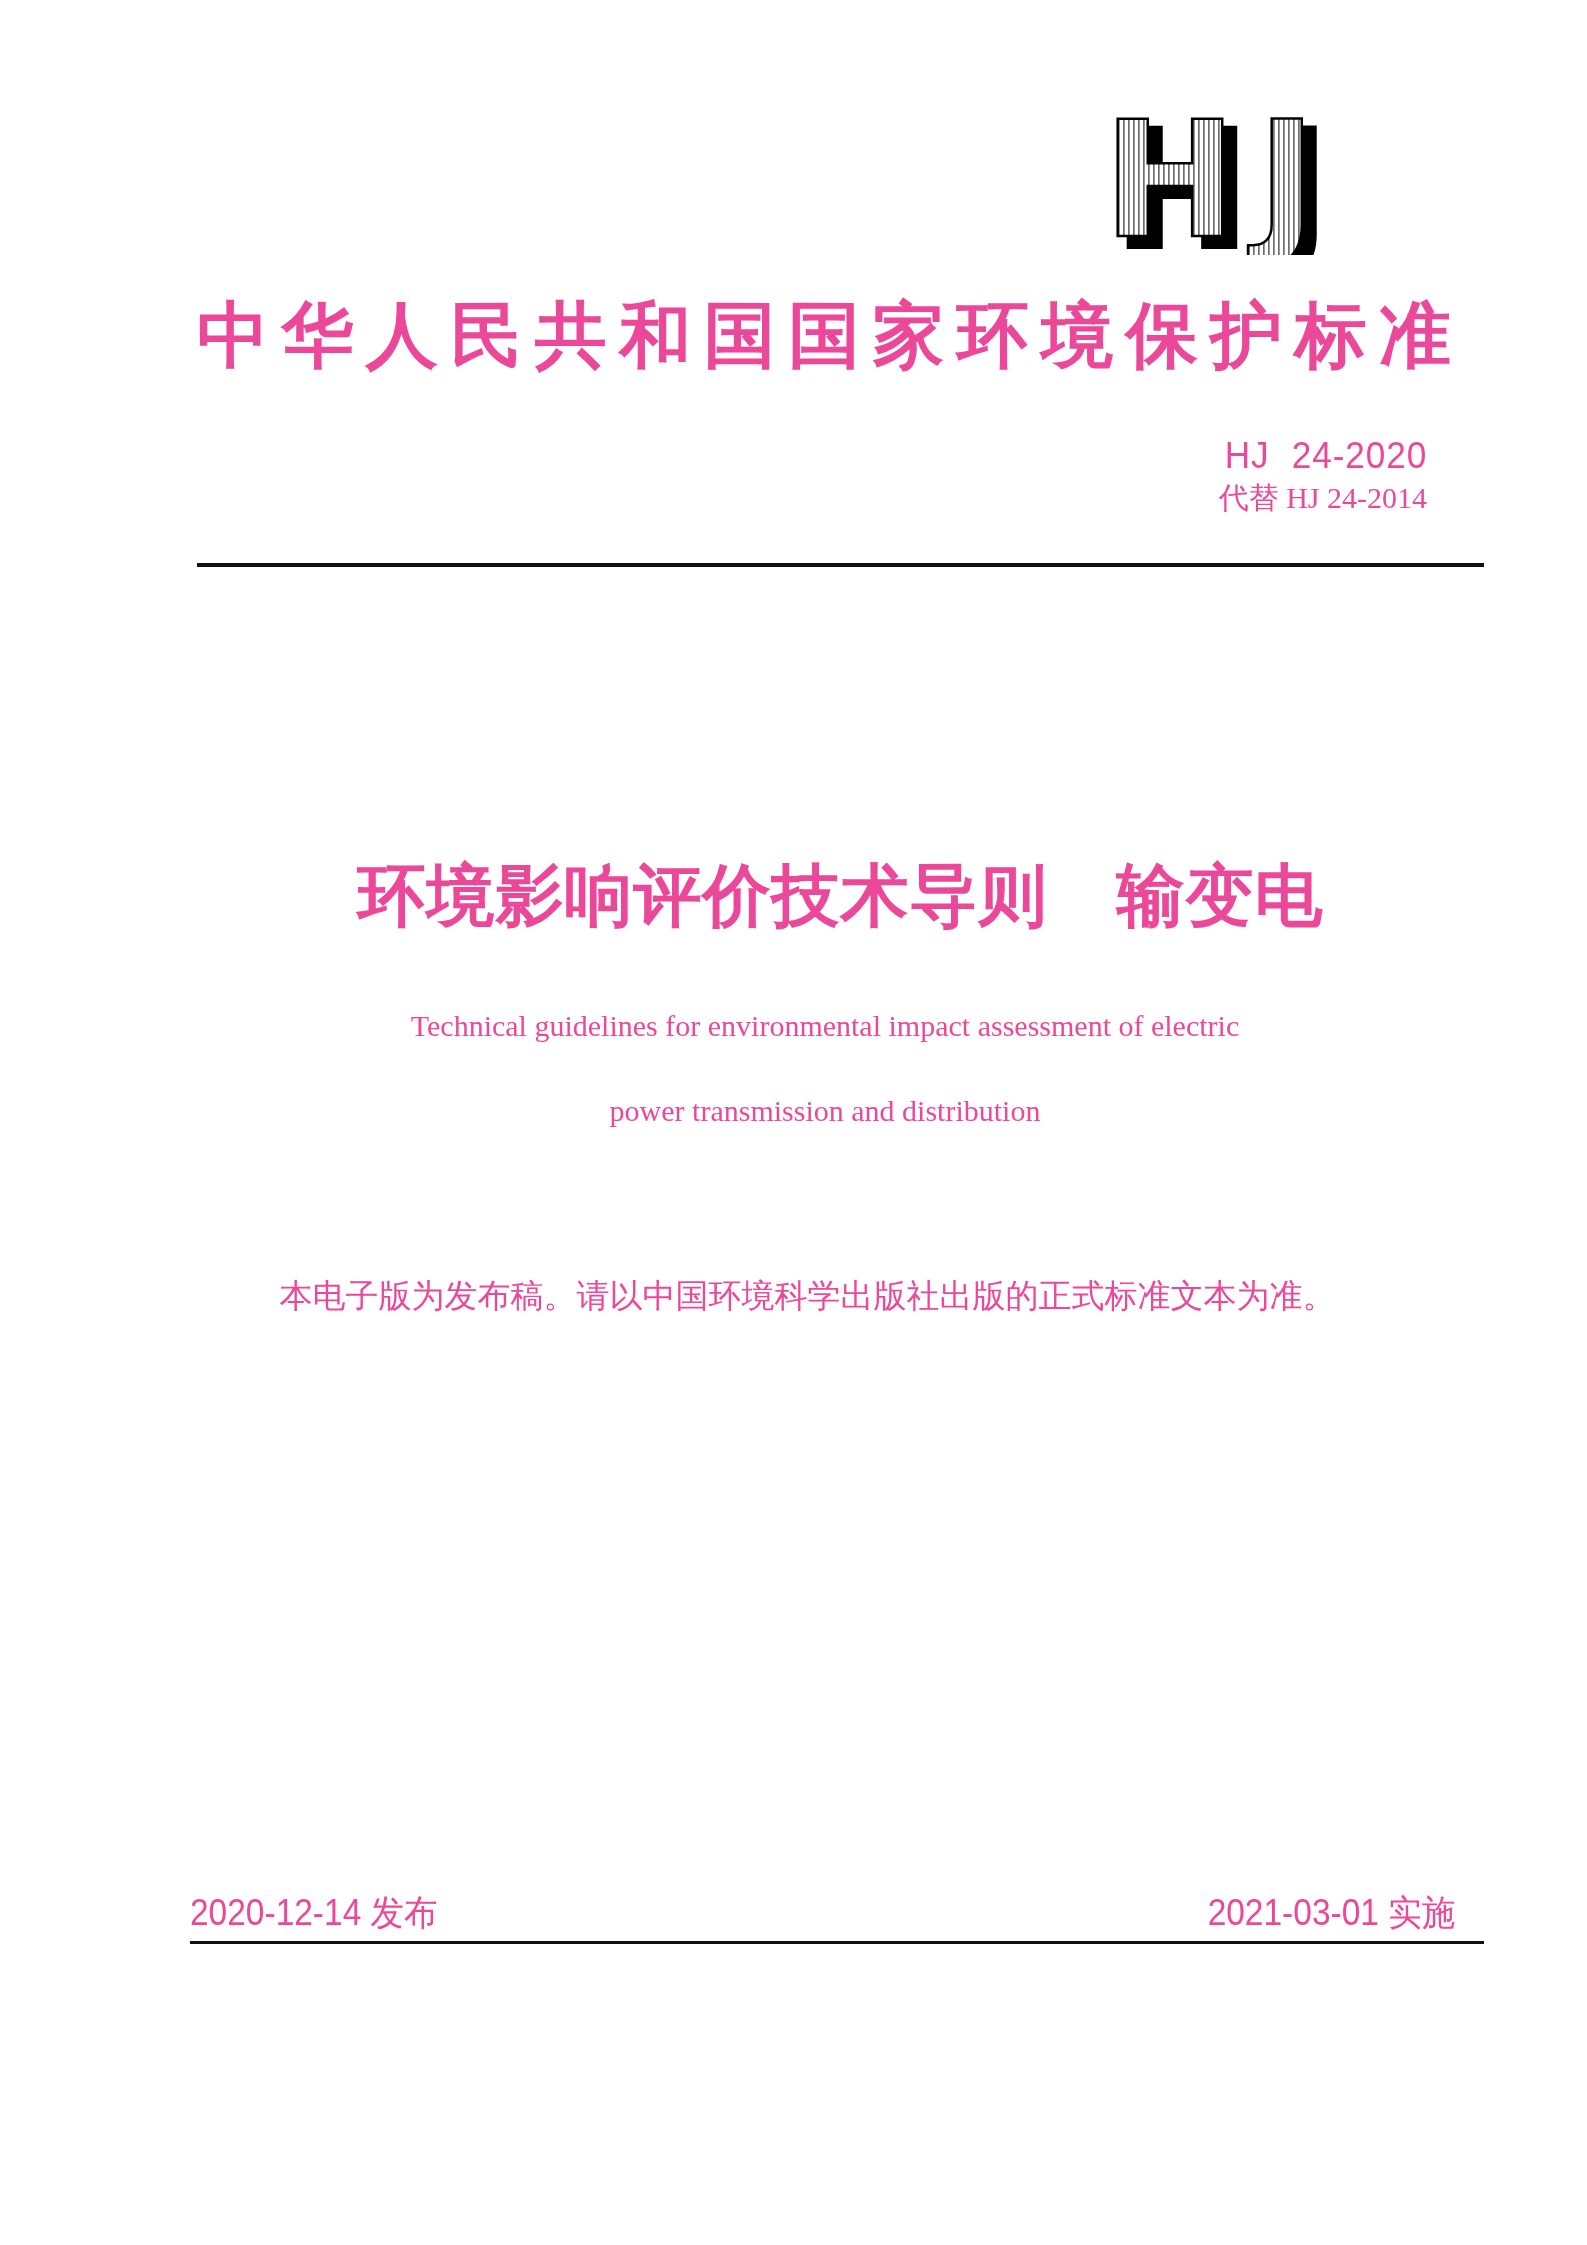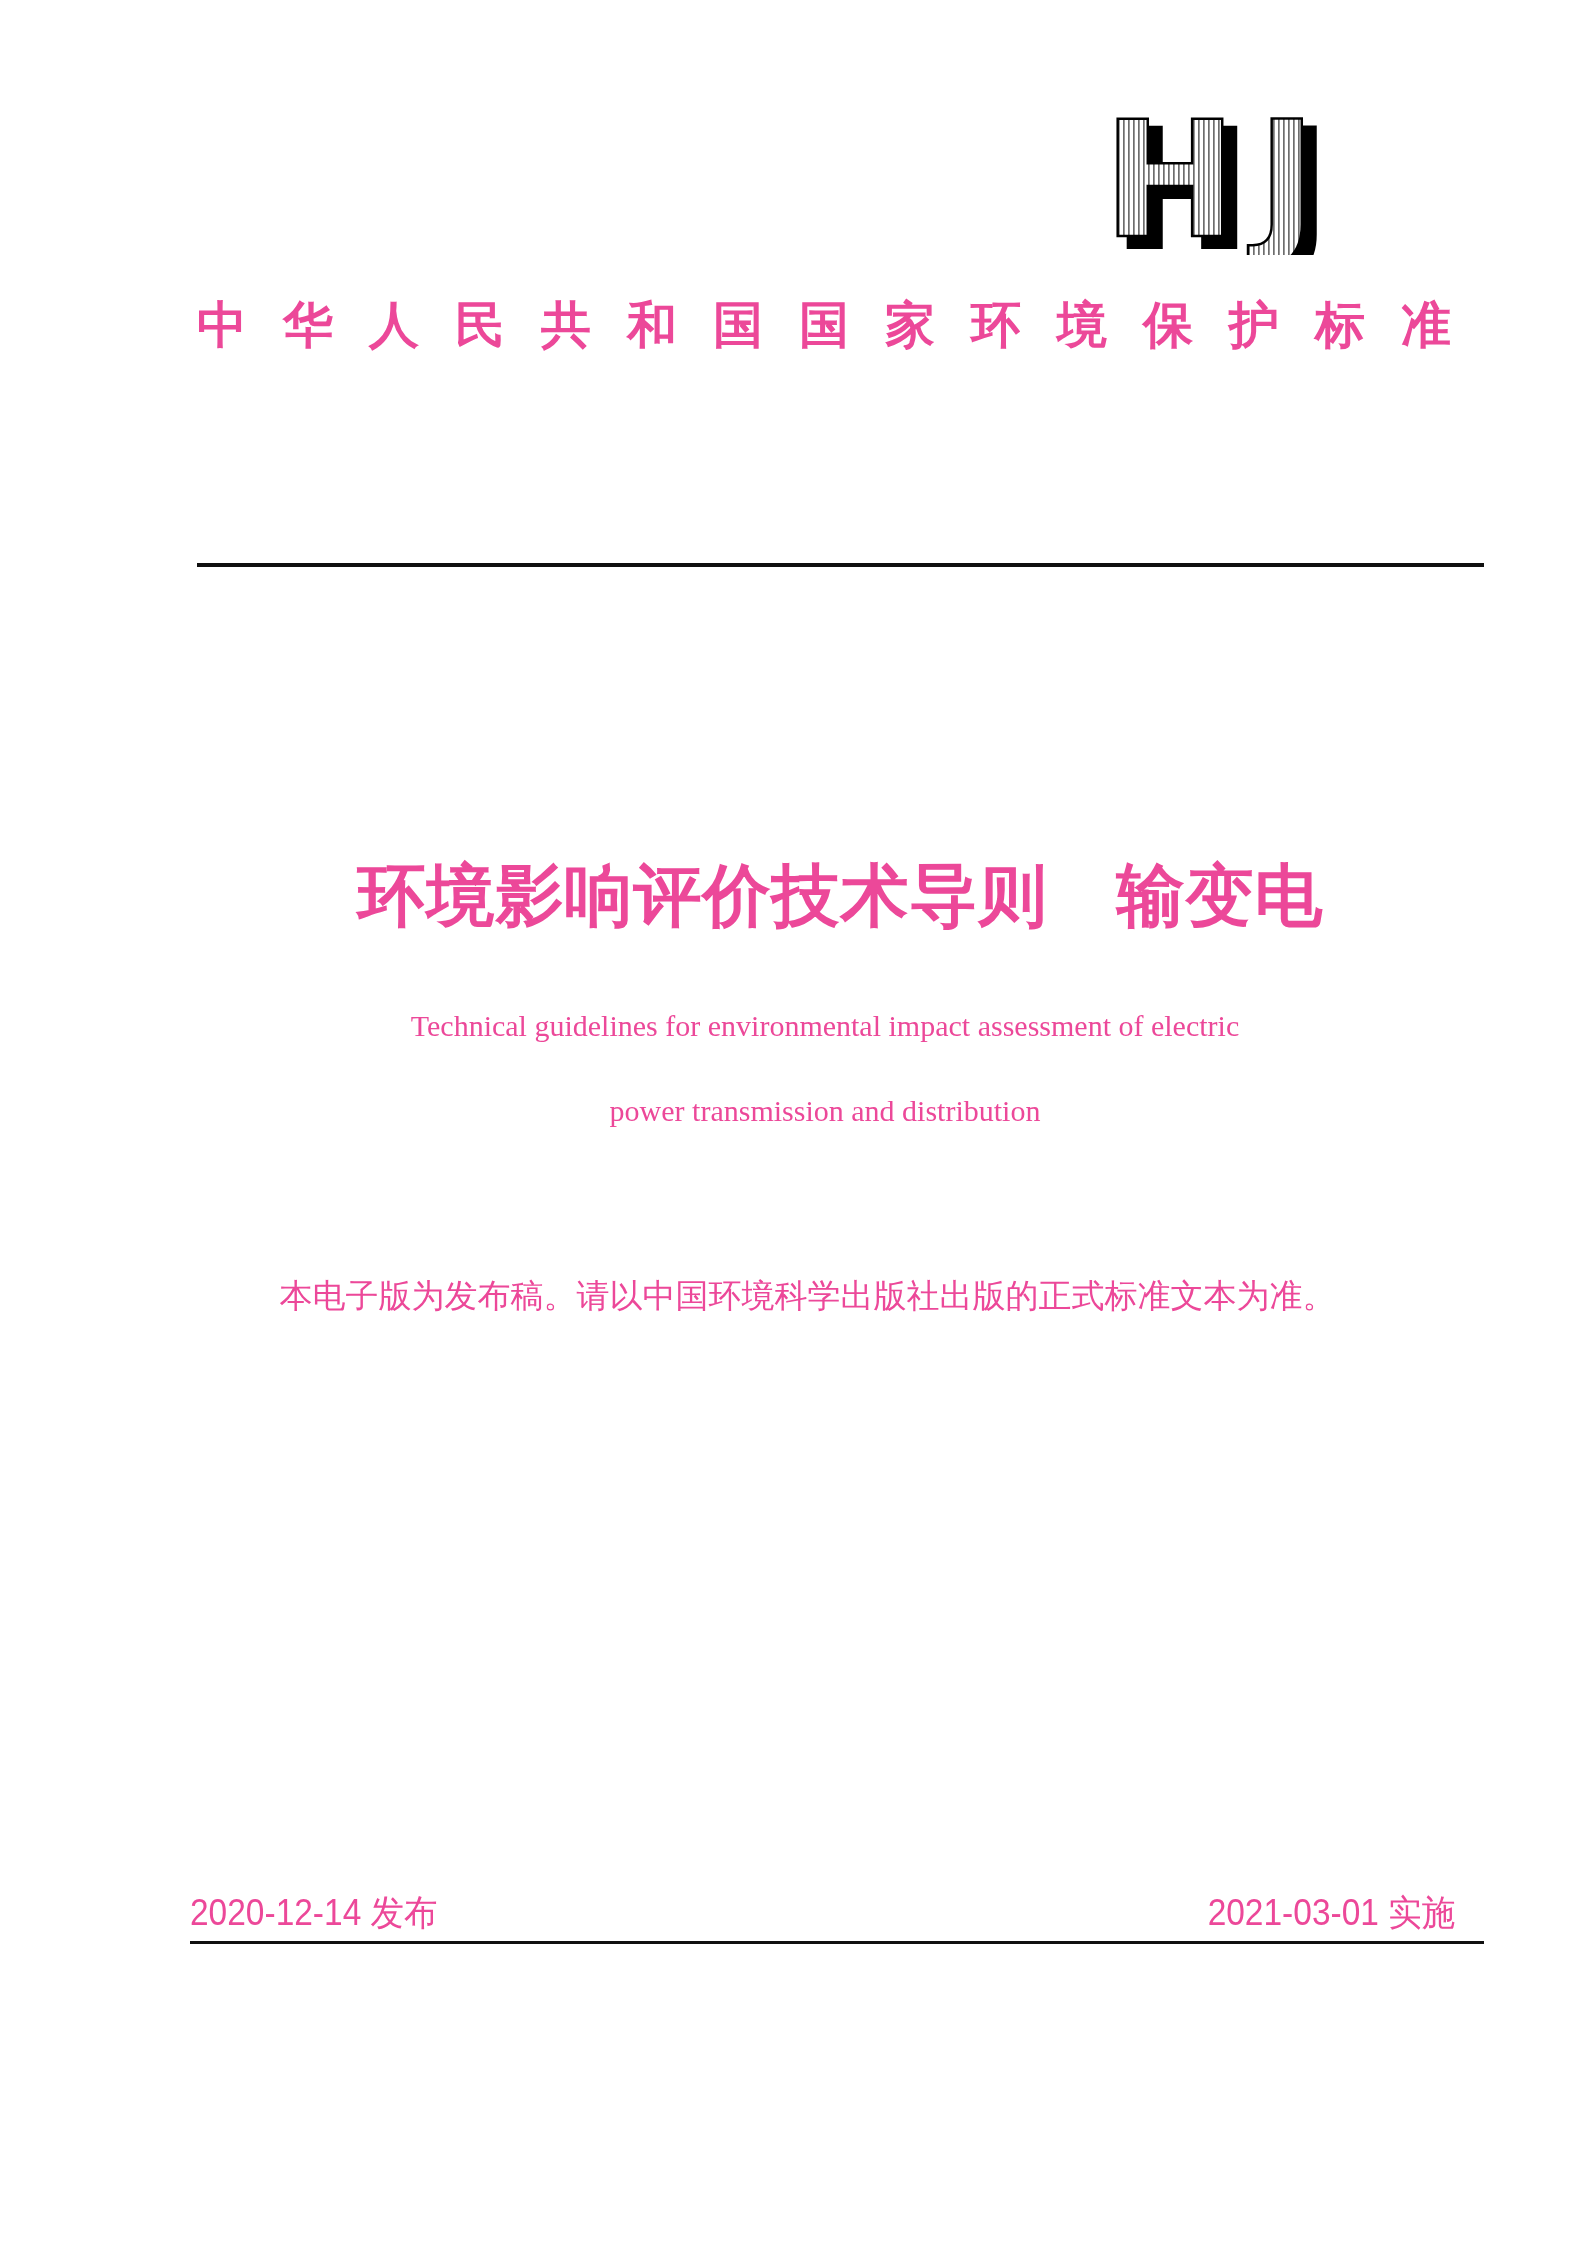--- a/index.html
+++ b/index.html
@@ -13,21 +13,21 @@
     font-family: "Liberation Serif", "DejaVu Serif", serif;
   }
 
   
   .logo { position: absolute; left: 1098px; top: 103px; width: 290px; height: 152px; }
 
   
   .org-title {
     position: absolute; left: 197px; top: 299px; width: 1256px;
     font-family: "Liberation Serif", "DejaVu Serif", serif;
-    font-weight: bold; font-size: 50px; line-height: 1.05;
+    font-weight: bold; font-size: 72px; line-height: 1.05;
     text-align: justify; text-align-last: justify;
     white-space: nowrap; letter-spacing: 2px;
   }
 
   
   .std-block { position: absolute; right: 160px; top: 436px; text-align: right; }
   .std-no {
     display: inline-block;
     font-family: "Liberation Sans", "DejaVu Sans", sans-serif;
     font-size: 37px; font-weight: 500; letter-spacing: 1px; word-spacing: 12px;
@@ -107,20 +107,24 @@
       </defs>
       <g font-family="'DejaVu Sans', sans-serif" font-weight="bold" font-size="160" letter-spacing="20">
         <text x="17" y="143" fill="#000000" stroke="#000000" stroke-width="6">HJ</text>
         <text x="5" y="133" fill="url(#hatch)" stroke="#000000" stroke-width="2.5">HJ</text>
       </g>
     </svg>
   </div>
 
   <div class="org-title">中华人民共和国国家环境保护标准</div>
 
+  <div class="std-block">
+    <div class="std-no">HJ 24-2020</div>
+    <div class="replaces">代替 HJ 24-2014</div>
+  </div>
 
   <div class="rule rule-top"></div>
 
   <div class="main-title">环境影响评价技术导则　输变电</div>
 
   <div class="en-title">
     <div class="en-line1">Technical guidelines for environmental impact assessment of electric</div>
     <div class="en-line2">power transmission and distribution</div>
   </div>
 

